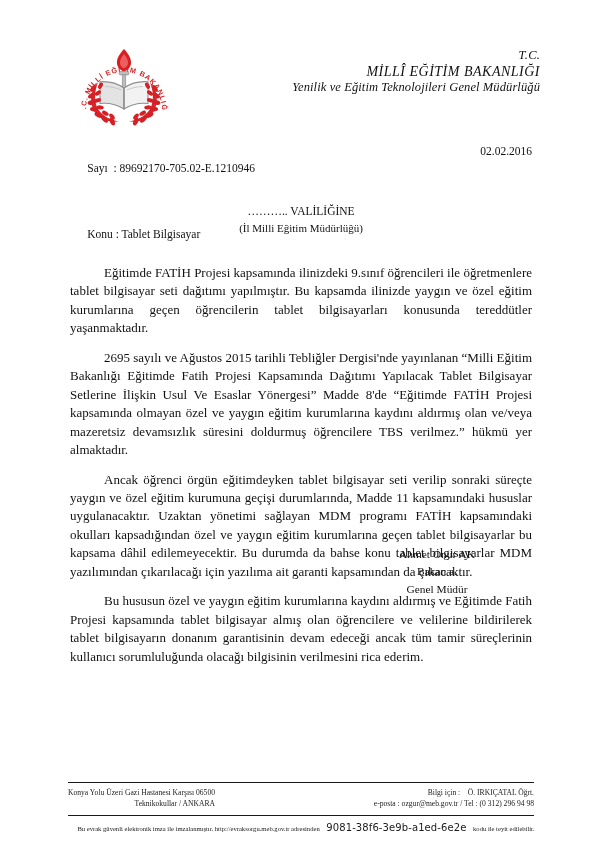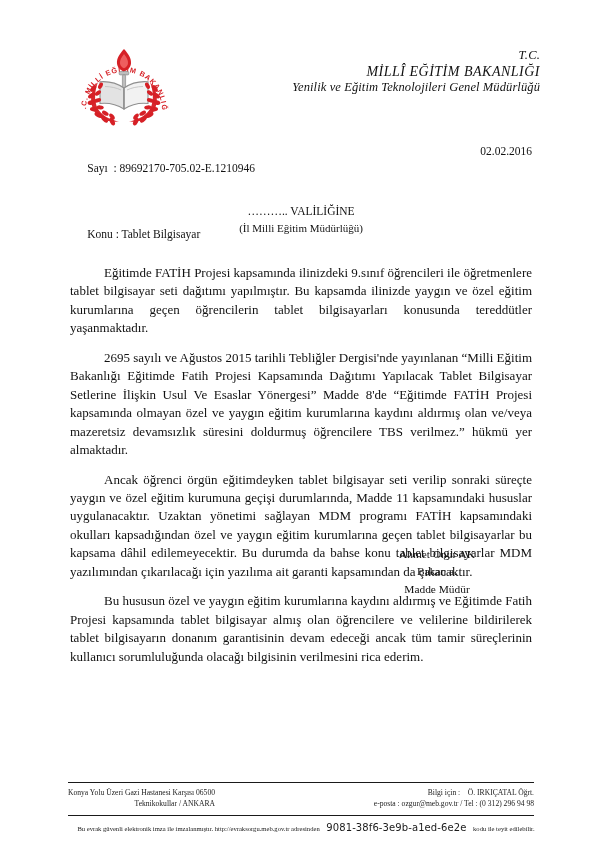--- a/index.html
+++ b/index.html
@@ -283,21 +283,21 @@
   <div class="body-text">
     <p>Eğitimde FATİH Projesi kapsamında ilinizdeki 9.sınıf öğrencileri ile öğretmenlere tablet bilgisayar seti dağıtımı yapılmıştır. Bu kapsamda ilinizde yaygın ve özel eğitim kurumlarına geçen öğrencilerin tablet bilgisayarları konusunda tereddütler yaşanmaktadır.</p>
     <p>2695 sayılı ve Ağustos 2015 tarihli Tebliğler Dergisi'nde yayınlanan “Milli Eğitim Bakanlığı Eğitimde Fatih Projesi Kapsamında Dağıtımı Yapılacak Tablet Bilgisayar Setlerine İlişkin Usul Ve Esaslar Yönergesi” Madde 8'de “Eğitimde FATİH Projesi kapsamında olmayan özel ve yaygın eğitim kurumlarına kaydını aldırmış olan ve/veya mazeretsiz devamsızlık süresini doldurmuş öğrencilere TBS verilmez.” hükmü yer almaktadır.</p>
     <p>Ancak öğrenci örgün eğitimdeyken tablet bilgisayar seti verilip sonraki süreçte yaygın ve özel eğitim kurumuna geçişi durumlarında, Madde 11 kapsamındaki hususlar uygulanacaktır. Uzaktan yönetimi sağlayan MDM programı FATİH kapsamındaki okulları kapsadığından özel ve yaygın eğitim kurumlarına geçen tablet bilgisayarlar bu kapsama dâhil edilemeyecektir. Bu durumda da bahse konu tablet bilgisayarlar MDM yazılımından çıkarılacağı için yazılıma ait garanti kapsamından da çıkacaktır.</p>
     <p>Bu hususun özel ve yaygın eğitim kurumlarına kaydını aldırmış ve Eğitimde Fatih Projesi kapsamında tablet bilgisayar almış olan öğrencilere ve velilerine bildirilerek tablet bilgisayarın donanım garantisinin devam edeceği ancak tüm tamir süreçlerinin kullanıcı sorumluluğunda olacağı bilgisinin verilmesini rica ederim.</p>
   </div>
 
   <div class="signature">
     <div>Ahmet Onur AK</div>
     <div>Bakan a.</div>
-    <div>Madde Müdür</div>
+    <div>Genel Müdür</div>
   </div>
 
   <div class="footer-rule"></div>
 
   <div class="footer">
     <div class="footer-cols">
       <div class="footer-left">
         <div>Konya Yolu Üzeri Gazi Hastanesi Karşısı 06500</div>
         <div>Teknikokullar / ANKARA</div>
       </div>

